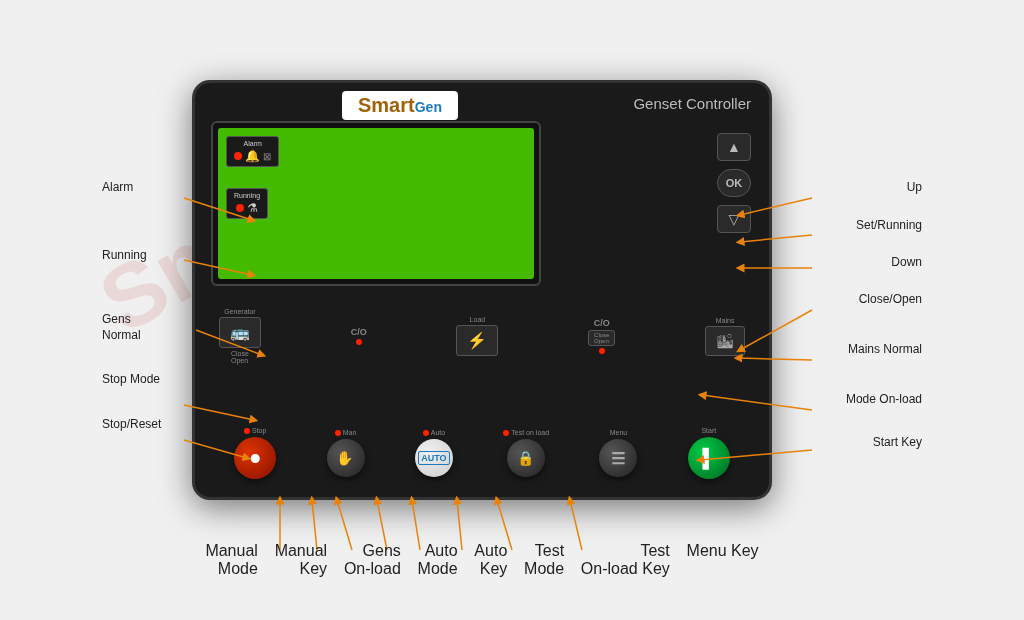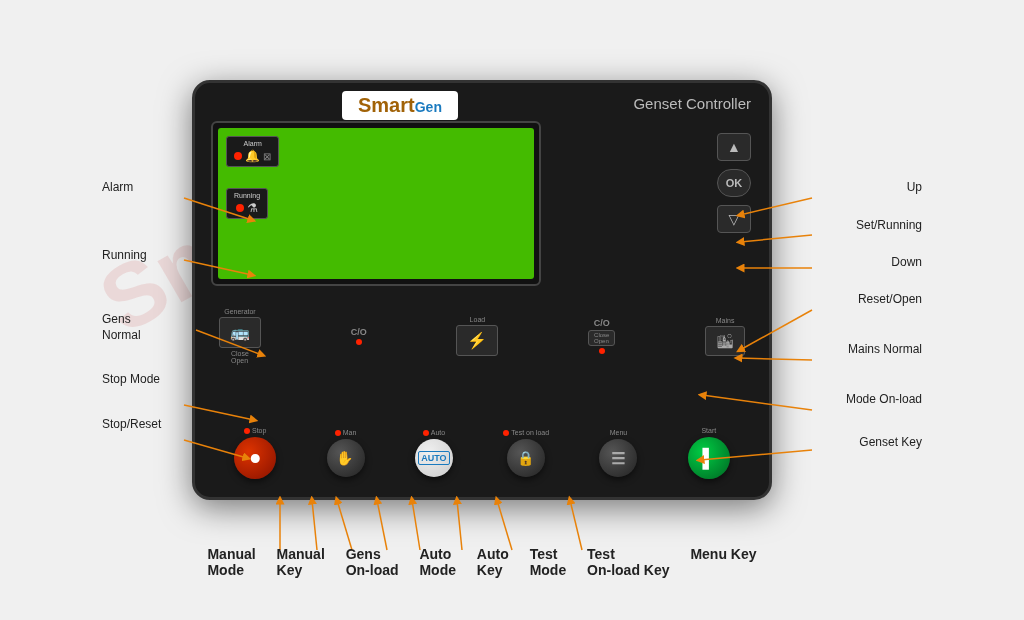--- a/index.html
+++ b/index.html
@@ -146,24 +146,24 @@
       z-index: 5;
     }
 
     .arrow-line {
       stroke: #e8820a;
       stroke-width: 1.5;
       fill: none;
       marker-end: url(#arrowhead);
     }
     .bottom-label {
-      text-align: left;
-      font-size: 14px;
+      text-align: right;
+      font-size: 16px;
       color: #222;
-      font-weight: 700;
+      font-weight: 400;
     }
     .bottom-label span {
       display: block;
     }
   </style>
 </head>
 <body>
 
 <div class="watermark">SmartGen</div>
 
@@ -362,24 +362,24 @@
 
   <div class="annotation" style="left:0; top:140px;">Alarm</div>
   <div class="annotation" style="left:0; top:208px;">Running</div>
   <div class="annotation" style="left:0; top:272px; line-height:1.3;">Gens<br>Normal</div>
   <div class="annotation" style="left:0; top:332px;">Stop Mode</div>
   <div class="annotation" style="left:0; top:377px;">Stop/Reset</div>
 
   <div class="annotation" style="right:0; top:140px; text-align:left;">Up</div>
   <div class="annotation" style="right:0; top:178px; text-align:right;">Set/Running</div>
   <div class="annotation" style="right:0; top:215px; text-align:left;margin-left:35px;">Down</div>
-  <div class="annotation" style="right:0; top:252px; text-align:right;">Reset/Open</div>
+  <div class="annotation" style="right:0; top:252px; text-align:right;">Close/Open</div>
   <div class="annotation" style="right:0; top:302px; text-align:right;">Mains Normal</div>
   <div class="annotation" style="right:0; top:352px; text-align:right;">Mode On-load</div>
-  <div class="annotation" style="right:0; top:395px; text-align:right;">Genset Key</div>
+  <div class="annotation" style="right:0; top:395px; text-align:right;">Start Key</div>
 
   <div style="position:absolute; bottom:2px; left:95px; width:570px; display:flex; justify-content:space-around; z-index:10;">
     <div class="bottom-label">
         <span>Manual</span>
         <span>Mode</span>
       </div>
     <div class="bottom-label">
         <span>Manual</span>
         <span>Key</span>
       </div>

